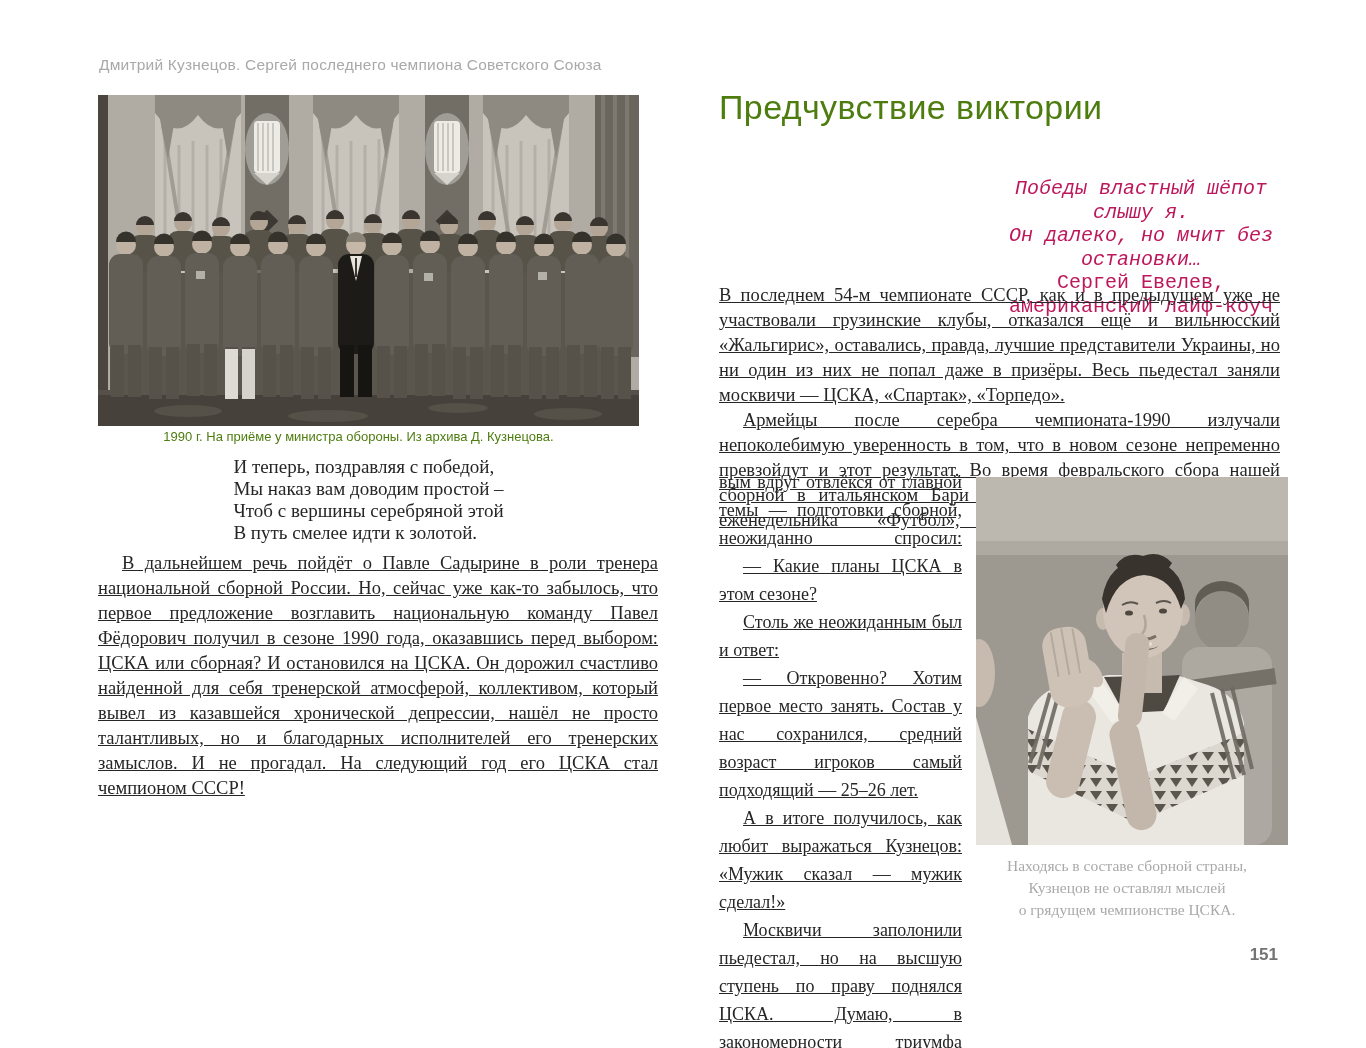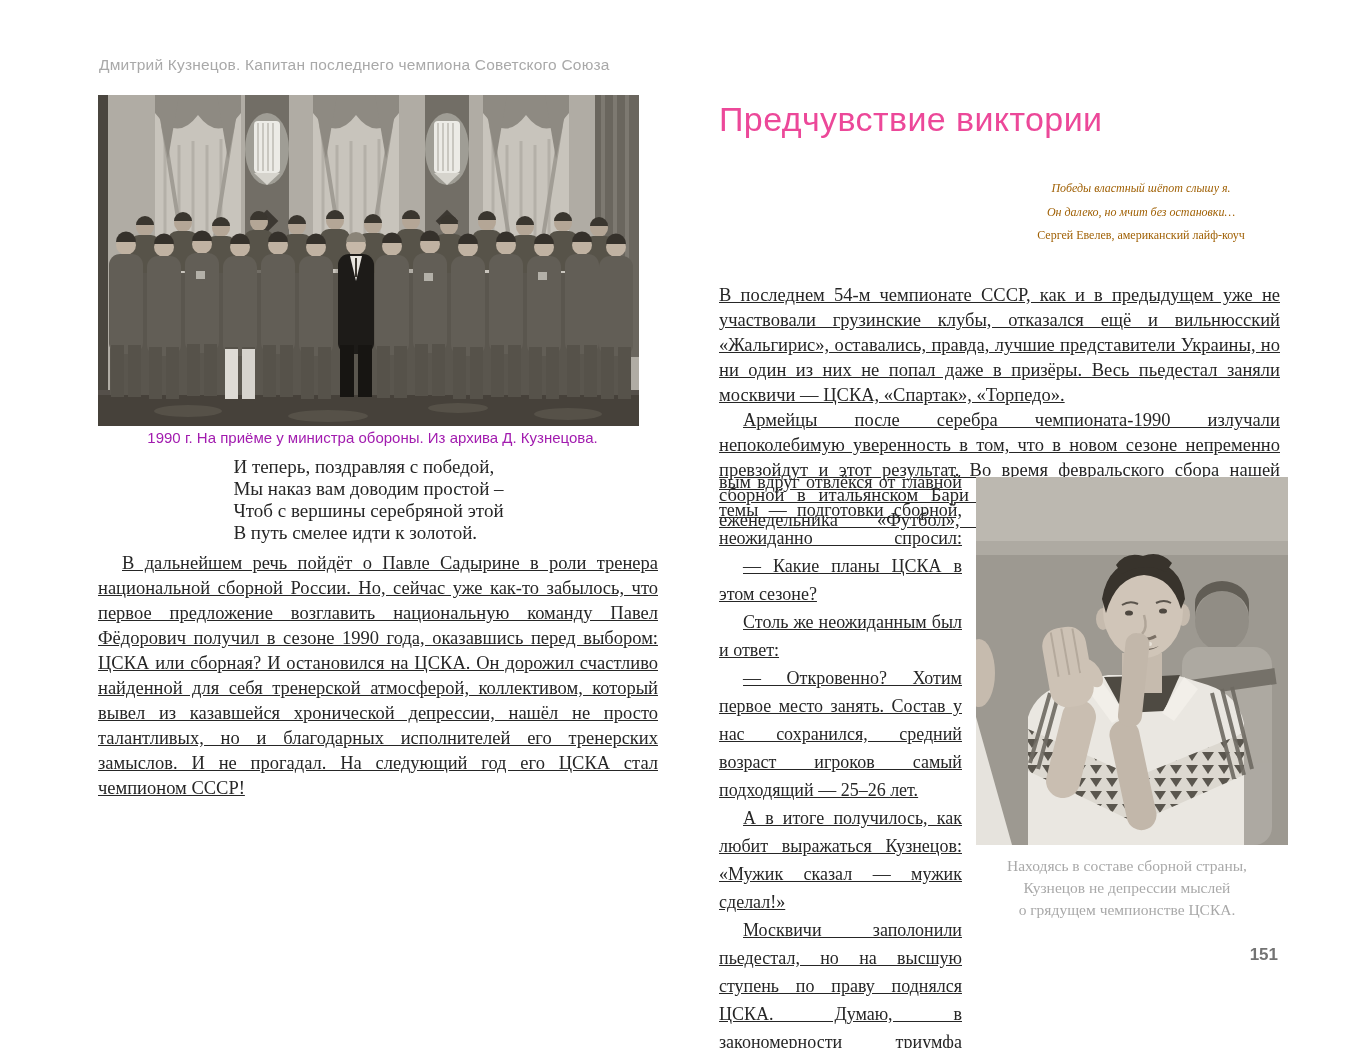--- a/index.html
+++ b/index.html
@@ -7,57 +7,57 @@
     position:relative;width:1366px;height:1048px;background:#ffffff;
     font-family:"Liberation Serif", serif;color:#262626;overflow:hidden;
   }
   .running-header{
     position:absolute;left:99px;top:56px;
     font-family:"Liberation Sans",sans-serif;font-size:15.5px;color:#a9a9a9;letter-spacing:.2px;
   }
   .left-photo{position:absolute;left:98px;top:95px;width:541px;height:331px;}
   .left-photo svg,.right-photo svg{display:block;}
   .left-caption{
-    position:absolute;left:102px;top:429px;width:541px;text-align:center;
-    font-family:"Liberation Sans",sans-serif;font-size:15px;color:#a21caf;
+    position:absolute;left:88px;top:429px;width:541px;text-align:center;
+    font-family:"Liberation Sans",sans-serif;font-size:13px;color:#4d7c0f;
   }
   .verse{position:absolute;left:98px;top:456px;width:541px;text-align:center;}
   .verse-inner{display:inline-block;text-align:left;font-size:19px;line-height:22px;color:#262626;}
   .body-text{font-size:18.5px;line-height:25px;text-align:justify;hyphens:auto;-webkit-hyphens:auto;}
   .body-text p{margin:0;text-indent:24px;text-decoration:underline;}
   .body-text p.no-indent{text-indent:0;}
   .body-text p.cont{text-align-last:justify;}
   .left-body{position:absolute;left:98px;top:551px;width:560px;}
   .chapter-title{
-    position:absolute;left:719px;top:100px;margin:0;
-    font-family:"Liberation Sans",sans-serif;font-weight:400;font-size:34px;color:#ec4899;letter-spacing:.4px;
+    position:absolute;left:719px;top:88px;margin:0;
+    font-family:"Liberation Sans",sans-serif;font-weight:400;font-size:34px;color:#4d7c0f;letter-spacing:.4px;
   }
   .epigraph{
     position:absolute;left:1000px;top:177px;width:282px;text-align:center;
-    font-size:12px;line-height:23.5px;color:#a16207;
+    font-size:20px;line-height:23.5px;color:#be185d;font-family:Liberation Mono, monospace;
   }
   .epigraph .epi-line{font-style:italic;}
   .right-body{position:absolute;left:719px;top:283px;width:561px;}
   .right-column{position:absolute;left:719px;top:468px;width:243px;font-size:18px;line-height:28px;}
   .right-photo{position:absolute;left:976px;top:477px;width:312px;height:368px;}
   .right-caption{
     position:absolute;left:966px;top:855px;width:322px;text-align:center;
     font-family:Liberation Serif, serif;font-size:15.5px;line-height:22px;color:#a9a9a9;
   }
   .page-number{
     position:absolute;left:1238px;top:945px;width:40px;text-align:right;
     font-family:"Liberation Sans",sans-serif;font-size:17px;font-weight:bold;color:#737373;
   }
 </style>
 </head>
 <body>
 
 <div class="sheet">
 
-  <div class="running-header">Дмитрий Кузнецов. Капитан последнего чемпиона Советского Союза</div>
+  <div class="running-header">Дмитрий Кузнецов. Сергей последнего чемпиона Советского Союза</div>
 
   <div class="left-photo">
     <svg viewBox="0 0 541 331" width="541" height="331">
       <defs>
         <g id="win">
           <rect x="0" y="0" width="86" height="250" fill="#c8c4bc"></rect>
           <path d="M10,40 V250 M24,50 V250 M38,46 V250 M52,50 V250 M66,44 V250" stroke="#b4b0a8" stroke-width="3" fill="none"></path>
           <path d="M8,30 L43,248 L78,30" fill="none" stroke="#a19d95" stroke-width="4"></path>
           <path d="M0,0 H86 V18 Q64,48 43,20 Q22,48 0,18 Z" fill="#8e8a82"></path>
           <path d="M0,0 L13,64 L24,0 Z" fill="#8e8a82"></path>
@@ -258,19 +258,19 @@
           <path d="M81,153 V198 M92,151 V198 M103,153 V198" stroke="#b4a99c" stroke-width="2"></path>
           <ellipse cx="114" cy="200" rx="9" ry="16" fill="#cdc2b5" transform="rotate(-24 114 200)"></ellipse>
         </g>
         <rect x="146" y="156" width="24" height="94" rx="11" fill="#c2b7aa" transform="rotate(6 158 200)"></rect>
       </g>
     </svg>
   </div>
 
   <div class="right-caption">
     <div>Находясь в составе сборной страны,</div>
-    <div>Кузнецов не депрессии мыслей</div>
+    <div>Кузнецов не оставлял мыслей</div>
     <div>о грядущем чемпионстве ЦСКА.</div>
   </div>
 
   <div class="page-number">151</div>
 
 </div>
 
 </body></html>

